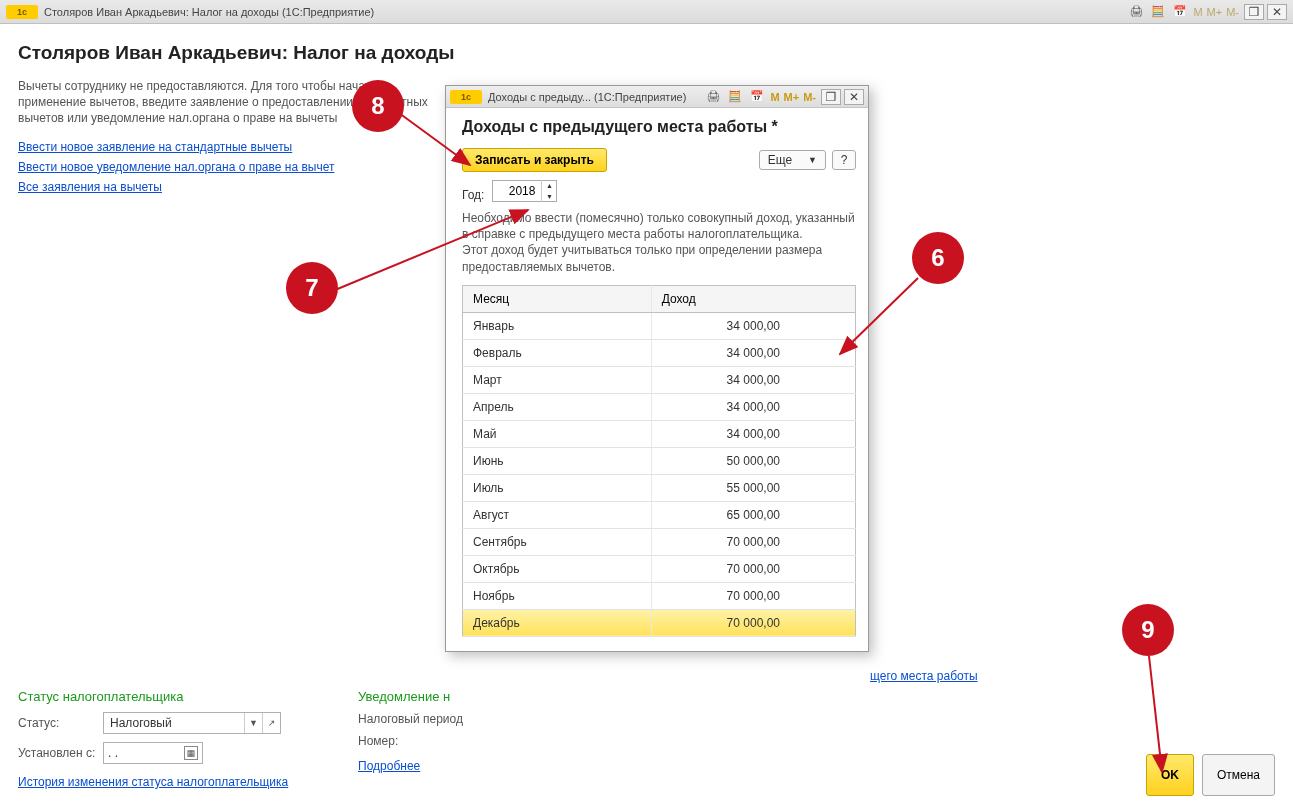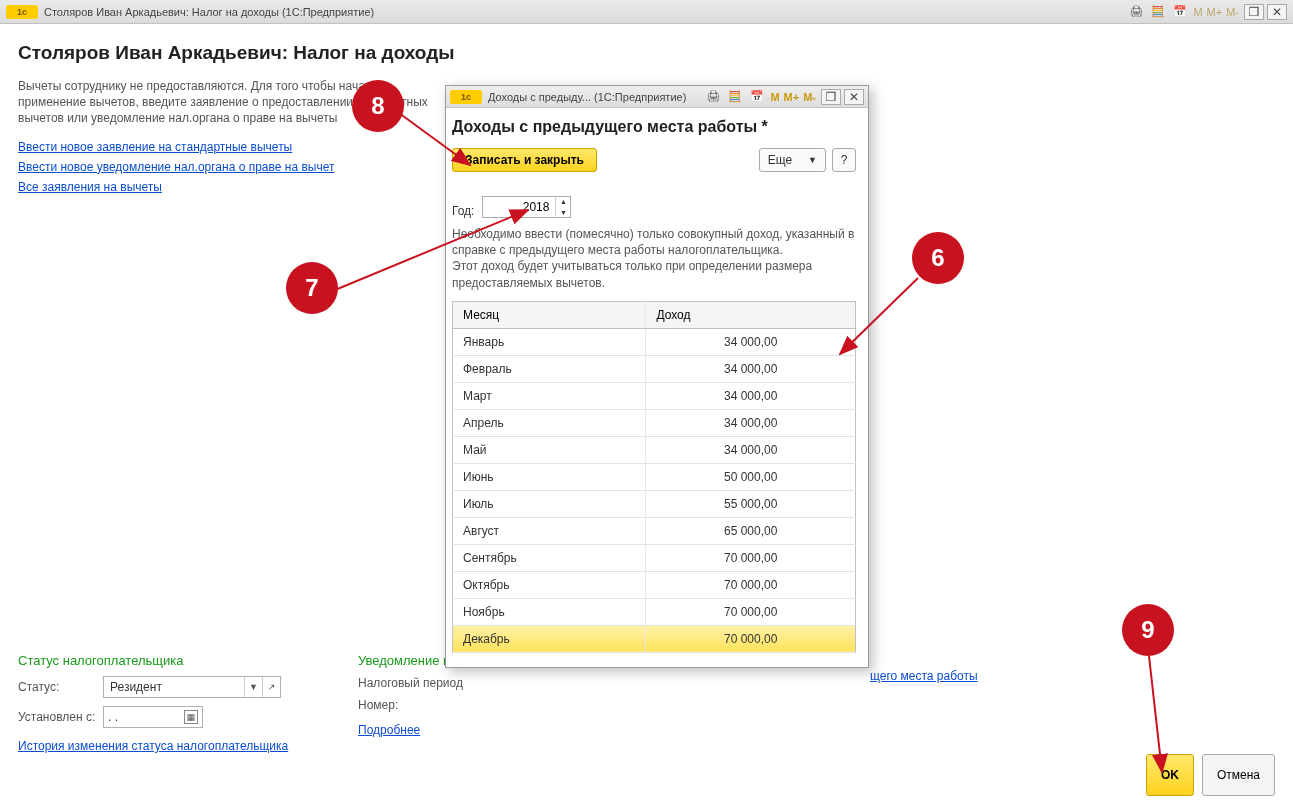--- a/index.html
+++ b/index.html
@@ -134,39 +134,39 @@
   }
   .modal-titlebar {
     height:22px;
     background:linear-gradient(#eee,#ddd);
     border-bottom:1px solid #c5c5c5;
     display:flex;align-items:center;padding:0 4px;
     font-size:11px;color:#444;
   }
   .modal-titlebar .spacer{flex:1;}
   .modal-titlebar .tb-label { color:#c79b12; font-weight:bold; }
-  .modal-body { padding:10px 12px 14px 6px; }
+  .modal-body { padding:10px 12px 14px 16px; }
   .modal h2 {
     font-size:16px; font-weight:bold; margin:0 0 12px 0; color:#222;
   }
   .modal-toolbar {
-    display:flex; margin-bottom:24px;
+    display:flex; align-items:center; margin-bottom:8px;
   }
   .modal-toolbar .spacer{flex:1;}
   .more-btn, .help-btn {
     border:1px solid #aaa;background:#fafafa;border-radius:3px;
     padding:2px 8px;cursor:pointer;font-size:12px;
     display:inline-flex;align-items:center;gap:16px;
   }
   .help-btn{width:24px;justify-content:center;margin-left:6px;}
   .year-row{display:flex;align-items:flex-end;gap:8px;margin-bottom:8px;}
   .spinner {
     display:inline-flex;align-items:center;border:1px solid #acacac;height:22px;background:#fff;
   }
-  .spinner input{border:none;width:72px;text-align:right;padding:0 6px;font-size:12px;outline:none;}
+  .spinner input{border:none;width:48px;text-align:right;padding:0 6px;font-size:12px;outline:none;}
   .spin-btns{display:flex;flex-direction:column;border-left:1px solid #ccc;}
   .spin-btns span{font-size:7px;height:11px;width:14px;display:flex;align-items:center;justify-content:center;cursor:pointer;}
   .modal-desc{color:#555;line-height:1.35;margin-bottom:10px;}
 
   table.income {
     width:100%; border-collapse:collapse; border:1px solid #c0c0c0;
   }
   table.income th, table.income td {
     border-bottom:1px solid #e2e2e2; padding:6px 10px; font-size:12px; text-align:left;
   }
@@ -213,28 +213,28 @@
 
 <div class="main-content">
   <h1 class="page-title">Столяров Иван Аркадьевич: Налог на доходы</h1>
   <div class="descr">Вычеты сотруднику не предоставляются. Для того чтобы начать применение вычетов, введите заявление о предоставлении стандартных вычетов или уведомление нал.органа о праве на вычеты</div>
   <div><a href="#" class="link1c">Ввести новое заявление на стандартные вычеты</a></div>
   <div><a href="#" class="link1c">Ввести новое уведомление нал.органа о праве на вычет</a></div>
   <div><a href="#" class="link1c">Все заявления на вычеты</a></div>
 </div>
 
 <div class="bottom-region">
-  <div style="display:flex;gap:40px;">
+  <div style="display:flex;gap:40px;margin-top:36px;">
 
     <div style="width:300px;">
       <div class="section-green">Статус налогоплательщика</div>
       <div class="row-line">
         <span class="fld-label">Статус:</span>
         <span class="combo">
-          <span class="combo-text">Резидент</span>
+          <span class="combo-text">Налоговый</span>
           <span class="combo-btn">▼</span>
           <span class="combo-btn">↗</span>
         </span>
       </div>
       <div class="row-line">
         <span class="fld-label">Установлен с:</span>
         <span class="date-input">
           <span>  .  .    </span>
           <span class="cal-icon">▦</span>
         </span>

